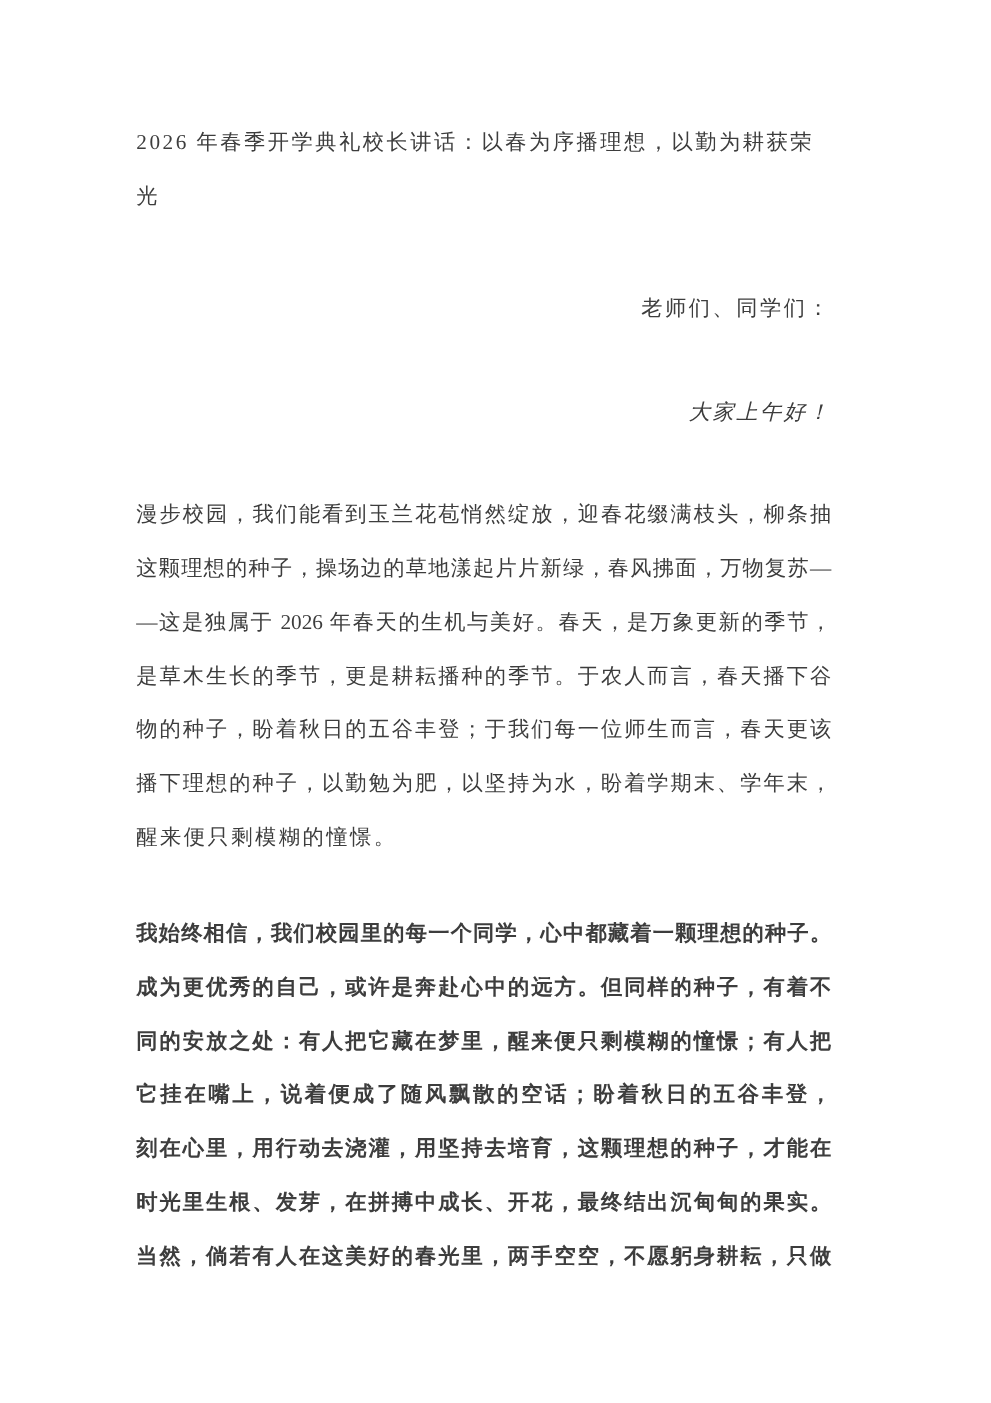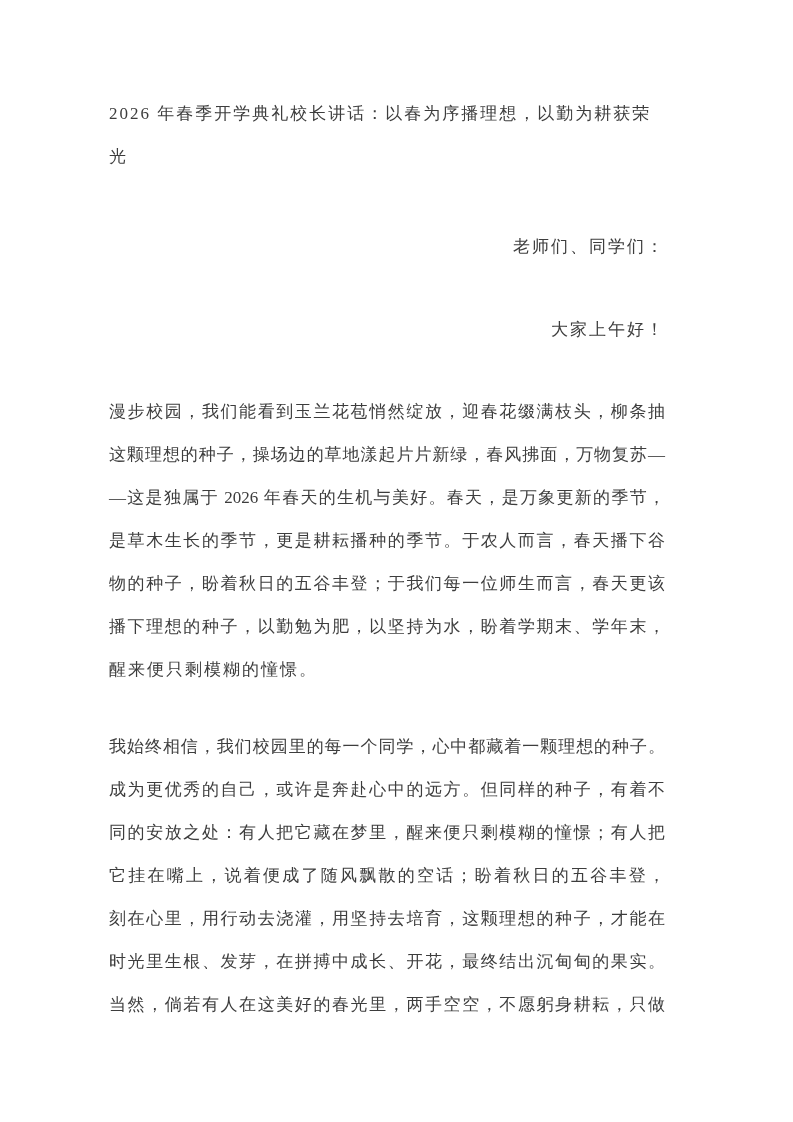--- a/index.html
+++ b/index.html
@@ -34,23 +34,24 @@
     letter-spacing: 2px;
     text-align: left;
   }
   .salutation {
     margin-top: 47px;
     letter-spacing: 2px;
   }
   .greeting {
     margin-top: 40px;
     letter-spacing: 2px;
+    font-style: italic;
   }
   .para-1 { margin-top: 39px; }
-  .para-2 { margin-top: 34px; }
+  .para-2 { margin-top: 34px; font-weight: bold; }
   .line {
     text-align: justify;
     text-align-last: justify;
     text-justify: inter-character;
   }
   .line.natural {
     text-align-last: left;
     letter-spacing: 2px;
   }
 </style>

